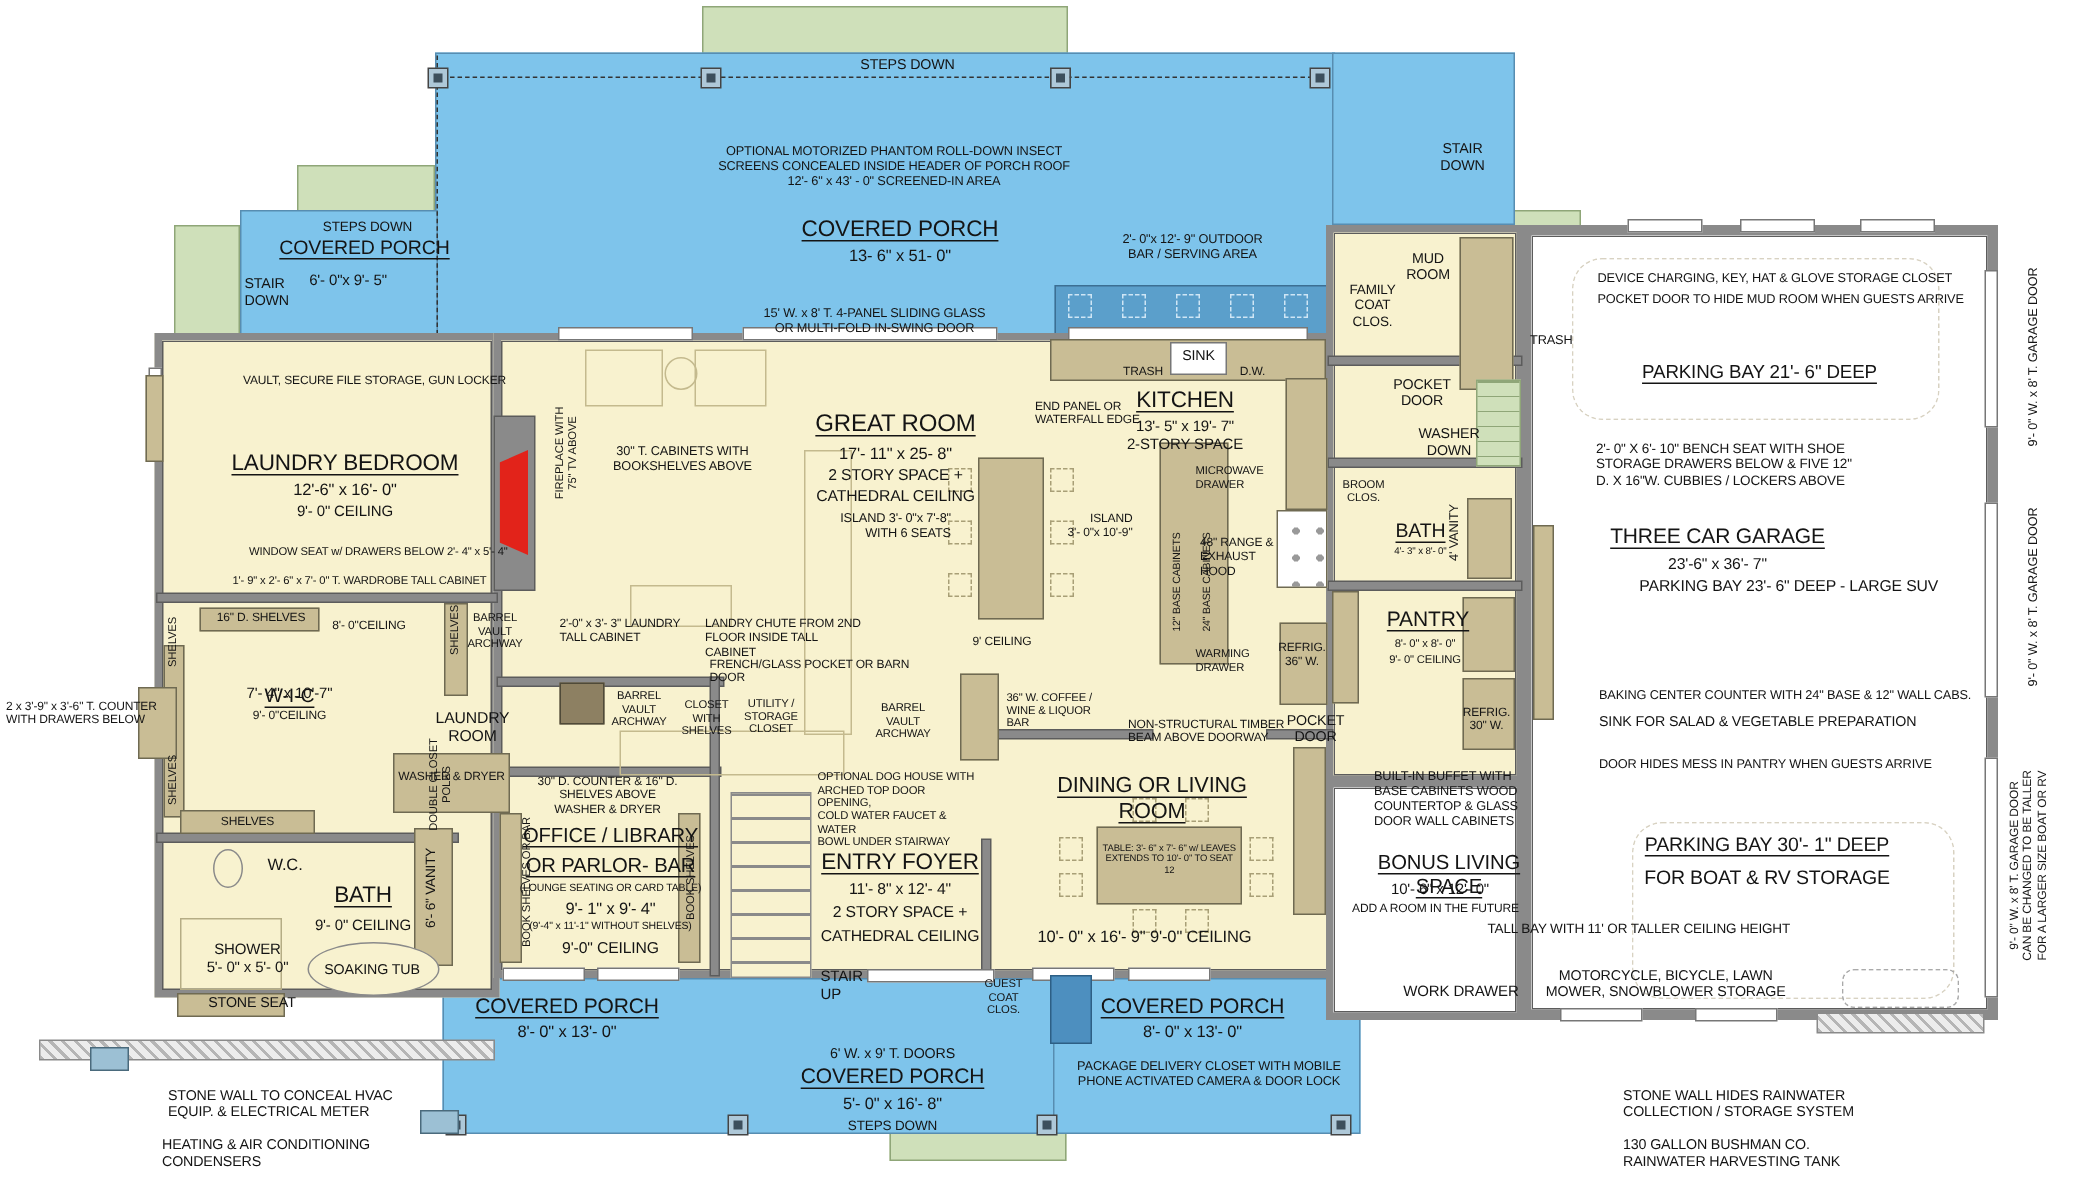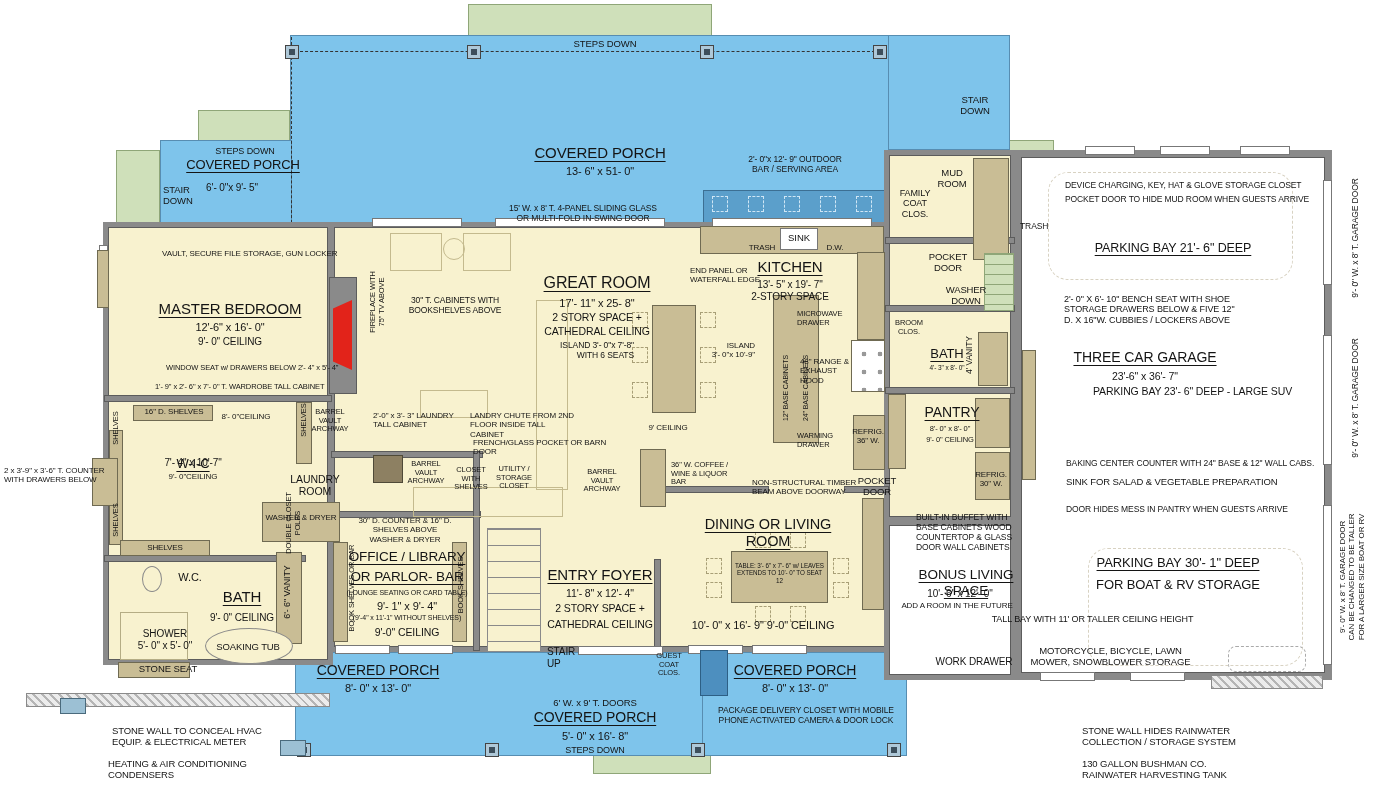--- a/index.html
+++ b/index.html
@@ -172,37 +172,40 @@
   <div class="car" style="left:1088px;top:548px;width:215px;height:118px"></div>
   <div class="car" style="left:1228px;top:646px;width:78px;height:26px;border-color:#aaa;border-radius:8px"></div>
 
   <div class="r hatch" style="left:26px;top:693px;width:304px;height:14px"></div>
   <div class="r hatch" style="left:1211px;top:675px;width:112px;height:14px"></div>
   <div class="r cond" style="left:60px;top:698px;width:26px;height:16px"></div>
   <div class="r cond" style="left:280px;top:740px;width:26px;height:16px"></div>
   <div class="r pkg" style="left:700px;top:650px;width:28px;height:46px"></div>
 
   <div class="lbl" style="left:545px;top:38px;width:120px;font-size:9.5px">STEPS DOWN</div>
+  <div class="lbl" style="left:446px;top:96px;width:300px">OPTIONAL MOTORIZED PHANTOM ROLL-DOWN INSECT
+SCREENS CONCEALED INSIDE HEADER OF PORCH ROOF
+12'- 6" x 43' - 0" SCREENED-IN AREA</div>
   <div class="lbl u" style="left:520px;top:144px;width:160px;font-size:15px">COVERED PORCH</div>
   <div class="lbl" style="left:540px;top:165px;width:120px;font-size:11px">13- 6" x 51- 0"</div>
   <div class="lbl" style="left:730px;top:155px;width:130px">2'- 0"x 12'- 9" OUTDOOR
 BAR / SERVING AREA</div>
   <div class="lbl" style="left:473px;top:204px;width:220px">15' W. x 8' T. 4-PANEL SLIDING GLASS
 OR MULTI-FOLD IN-SWING DOOR</div>
   <div class="lbl" style="left:945px;top:94px;width:60px;font-size:9.5px">STAIR
 DOWN</div>
 
   <div class="lbl" style="left:195px;top:146px;width:100px;font-size:9px">STEPS DOWN</div>
   <div class="lbl u" style="left:178px;top:157px;width:130px;font-size:13px">COVERED PORCH</div>
   <div class="lbl" style="left:192px;top:182px;width:80px;font-size:10px">6'- 0"x 9'- 5"</div>
   <div class="lbl la" style="left:163px;top:184px;width:42px;font-size:9.5px">STAIR
 DOWN</div>
 
   <div class="lbl la" style="left:162px;top:249px;width:195px;font-size:8px">VAULT, SECURE FILE STORAGE, GUN LOCKER</div>
-  <div class="lbl u" style="left:140px;top:300px;width:180px;font-size:15px">MASTER BEDROOM</div>
+  <div class="lbl u" style="left:140px;top:300px;width:180px;font-size:15px">LAUNDRY BEDROOM</div>
   <div class="lbl" style="left:165px;top:321px;width:130px;font-size:11px">12'-6" x 16'- 0"</div>
   <div class="lbl" style="left:170px;top:336px;width:120px;font-size:10px">9'- 0" CEILING</div>
   <div class="lbl la" style="left:166px;top:364px;width:210px;font-size:7.5px">WINDOW SEAT w/ DRAWERS BELOW 2'- 4" x 5'- 4"</div>
   <div class="lbl la" style="left:155px;top:383px;width:215px;font-size:7.5px">1'- 9" x 2'- 6" x 7'- 0" T. WARDROBE TALL CABINET</div>
   <div class="lbl" style="left:137px;top:407px;width:74px;font-size:8px">16" D. SHELVES</div>
   <div class="lbl vlbl" style="left:116px;top:428px;width:48px;font-size:7.5px">SHELVES</div>
   <div class="lbl vlbl" style="left:304px;top:420px;width:48px;font-size:7.5px">SHELVES</div>
   <div class="lbl vlbl" style="left:116px;top:520px;width:48px;font-size:7.5px">SHELVES</div>
   <div class="lbl" style="left:206px;top:412px;width:80px;font-size:8px">8'- 0"CEILING</div>
 
@@ -289,20 +292,24 @@
 
   <div class="lbl" style="left:446px;top:466px;width:50px;font-size:7.5px">CLOSET
 WITH
 SHELVES</div>
   <div class="lbl" style="left:487px;top:465px;width:54px;font-size:7.5px">UTILITY /
 STORAGE
 CLOSET</div>
   <div class="lbl" style="left:575px;top:468px;width:54px;font-size:7.5px">BARREL
 VAULT
 ARCHWAY</div>
+  <div class="lbl la" style="left:545px;top:514px;width:108px;font-size:7.5px">OPTIONAL DOG HOUSE WITH
+ARCHED TOP DOOR OPENING,
+COLD WATER FAUCET &amp; WATER
+BOWL UNDER STAIRWAY</div>
   <div class="lbl u" style="left:530px;top:566px;width:140px;font-size:15px">ENTRY FOYER</div>
   <div class="lbl" style="left:545px;top:587px;width:110px;font-size:10.5px">11'- 8" x 12'- 4"</div>
   <div class="lbl" style="left:535px;top:602px;width:130px;font-size:10.5px">2 STORY SPACE  +</div>
   <div class="lbl" style="left:535px;top:618px;width:130px;font-size:10.5px">CATHEDRAL CEILING</div>
   <div class="lbl la" style="left:547px;top:646px;width:42px;font-size:10px">STAIR
 UP</div>
   <div class="lbl" style="left:645px;top:652px;width:48px;font-size:7.5px">GUEST
 COAT
 CLOS.</div>
 

